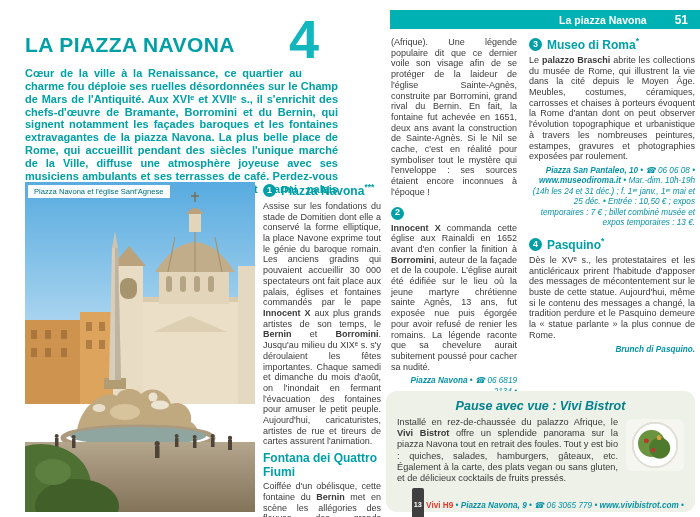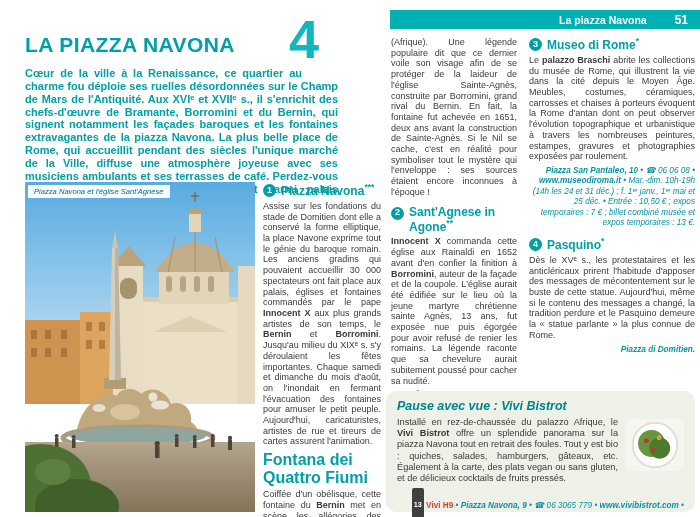--- a/index.html
+++ b/index.html
@@ -14,46 +14,46 @@
   .title{position:absolute;left:25px;top:33px;font-size:21px;font-weight:bold;color:#00a0a6;letter-spacing:.4px}
   .big-num{position:absolute;left:289px;top:12px;font-size:54px;font-weight:bold;color:#12b7bd;line-height:1}
 
   .intro{position:absolute;left:25px;top:67px;width:313px;font-size:11px;line-height:1.17;
          font-weight:bold;color:#00a0a6;text-align:justify}
   .four-spacer{float:right;width:36px;height:11px}
 
   .photo{position:absolute;left:25px;top:182px;width:230px;height:330px}
   .photo svg{display:block}
   .caption{position:absolute;top:3px;left:3px;background:rgba(255,255,255,.96);color:#00727c;
-           font-size:7.6px;font-style:italic;padding:2px 6px;white-space:nowrap}
+           font-size:7.6px;padding:2px 6px;white-space:nowrap}
 
   .colA{position:absolute;left:263px;top:183px;width:118px}
   .colB{position:absolute;left:391px;top:37px;width:126px}
   .colC{position:absolute;left:529px;top:37px;width:166px}
 
   .body{font-size:9px;line-height:1.19;color:#3a3a3a;text-align:justify;margin-bottom:4px}
   .b{font-weight:bold}
   .tb{font-weight:bold}
   .rb{color:#e63a2e;font-weight:bold;font-style:normal}
   .plan-badge{display:inline-block;background:#404040;color:#fff;font-style:normal;font-weight:bold;
               font-size:7.3px;line-height:9px;padding:12px 2px;border-radius:2px;vertical-align:1px}
 
   .sec-head{display:flex;gap:5px;align-items:flex-start;margin:8px 0 3px;color:#009fa8;
             font-size:12px;font-weight:bold;line-height:1.08}
   .sec-head:first-child{margin-top:0}
   .num-badge{flex:0 0 auto;width:13px;height:13px;border-radius:50%;background:#009fa8;color:#fff;
              font-size:9px;font-weight:bold;display:flex;align-items:center;justify-content:center;margin-top:1px}
   .stars{font-size:8.5px}
-  .sub-head{color:#009fa8;font-size:16px;font-weight:bold;margin:2px 0 2px}
+  .sub-head{color:#009fa8;font-size:12px;font-weight:bold;margin:2px 0 2px}
 
   .info{font-size:8.2px;line-height:1.28;color:#0793a5;font-style:italic;margin:4px 0 2px;text-align:right}
 
   .vivi-box{position:absolute;left:386px;top:391px;width:309px;height:121px;background:#eef1e7;
             border-radius:11px;padding:8px 11px 6px;z-index:3}
-  .vivi-title{text-align:left;font-style:italic;color:#00838c;font-size:12.5px;font-weight:bold;margin-bottom:4px}
+  .vivi-title{text-align:center;font-style:italic;color:#00838c;font-size:12.5px;font-weight:bold;margin-bottom:4px}
   .vivi-photo{float:right;width:58px;height:52px;margin:2px 0 2px 8px;border-radius:6px;
     background:
       radial-gradient(circle at 35% 42%, #b93a2c 0 2.2px, rgba(0,0,0,0) 2.7px),
       radial-gradient(circle at 57% 36%, #d4a23a 0 2.2px, rgba(0,0,0,0) 2.7px),
       radial-gradient(circle at 47% 60%, #b93a2c 0 2px, rgba(0,0,0,0) 2.5px),
       radial-gradient(circle at 58% 56%, #4e7a2e 0 10px, rgba(0,0,0,0) 11px),
       radial-gradient(circle at 44% 47%, #6a9440 0 13px, rgba(0,0,0,0) 14px),
       radial-gradient(circle at 50% 50%, #ffffff 0 21px, #e0e0d8 21.5px 23px, #f6f6f1 23.5px)}
   .vivi-box .body{font-size:9.2px;line-height:1.22}
   .vivi-box .info{margin-top:3px}
@@ -161,39 +161,38 @@
     </h2>
     <p class="body"><span>Assise sur les fondations du stade de Domitien dont elle a conservé la forme elliptique, la place Navone exprime tout le génie du baroque romain. Les anciens gradins qui pouvaient accueillir 30 000 spectateurs ont fait place aux palais, églises et fontaines commandés par le pape </span><span class="b">Innocent X</span><span> aux plus grands artistes de son temps, le </span><span class="b">Bernin</span><span> et </span><span class="b">Borromini</span><span>. Jusqu'au milieu du XIXᵉ s. s'y déroulaient les fêtes importantes. Chaque samedi et dimanche du mois d'août, on l'inondait en fermant l'évacuation des fontaines pour amuser le petit peuple. Aujourd'hui, caricaturistes, artistes de rue et tireurs de cartes assurent l'animation.</span></p>
     <h3 class="sub-head">Fontana dei Quattro Fiumi</h3>
     <p class="body"><span>Coiffée d'un obélisque, cette fontaine du </span><span class="b">Bernin</span><span> met en scène les allégories des fleuves des grands continents : le Danube (Europe), le Gange (Asie), le Rio de la Plata (Amérique) et le Nil</span></p>
   </section>
 
   <section class="colB">
     <p class="body"><span>(Afrique). Une légende populaire dit que ce dernier voile son visage afin de se protéger de la laideur de l'église Sainte-Agnès, construite par Borromini, grand rival du Bernin. En fait, la fontaine fut achevée en 1651, deux ans avant la construction de Sainte-Agnès. Si le Nil se cache, c'est en réalité pour symboliser tout le mystère qui l'enveloppe : ses sources étaient encore inconnues à l'époque !</span></p>
     <h2 class="sec-head">
       <span class="num-badge">2</span>
-      <span class="sec-title-text"><span>Sant'Agnese in Agone</span><sup class="stars">**</sup></span>
     </h2>
     <p class="body"><span class="b">Innocent X</span><span> commanda cette église aux Rainaldi en 1652 avant d'en confier la finition à </span><span class="b">Borromini</span><span>, auteur de la façade et de la coupole. L'église aurait été édifiée sur le lieu où la jeune martyre chrétienne sainte Agnès, 13 ans, fut exposée nue puis égorgée pour avoir refusé de renier les romains. La légende raconte que sa chevelure aurait subitement poussé pour cacher sa nudité.</span></p>
     <p class="info"><span class="tb">Piazza Navona</span><span> • ☎ 06 6819 2134 • </span><span class="tb">www.santagneseinagone.org</span><span> • Mar.-ven. 9h-13h et 15h-19h, sam.-dim. 9h-13h et 15h-20h.</span></p>
   </section>
 
   <section class="colC">
     <h2 class="sec-head">
       <span class="num-badge">3</span>
-      <span class="sec-title-text"><span>Museo di Rome</span><sup class="stars">*</sup></span>
+      <span class="sec-title-text"><span>Museo di Roma</span><sup class="stars">*</sup></span>
     </h2>
     <p class="body"><span>Le </span><span class="b">palazzo Braschi</span><span> abrite les collections du musée de Rome, qui illustrent la vie dans la cité depuis le Moyen Âge. Meubles, costumes, céramiques, carrosses et chaises à porteurs évoquent la Rome d'antan dont on peut observer l'évolution topographique et urbanistique à travers les nombreuses peintures, estampes, gravures et photographies exposées par roulement.</span></p>
     <p class="info"><span class="tb">Piazza San Pantaleo, 10</span><span> • ☎ 06 06 08 • </span><span class="tb">www.museodiroma.it</span><span> • Mar.-dim. 10h-19h (14h les 24 et 31 déc.) ; f. 1ᵉʳ janv., 1ᵉʳ mai et 25 déc. • Entrée : 10,50 € ; expos temporaires : 7 € ; billet combiné musée et expos temporaires : 13 €.</span></p>
     <h2 class="sec-head">
       <span class="num-badge">4</span>
       <span class="sec-title-text"><span>Pasquino</span><sup class="stars">*</sup></span>
     </h2>
     <p class="body"><span>Dès le XVᵉ s., les protestataires et les anticléricaux prirent l'habitude d'apposer des messages de mécontentement sur le buste de cette statue. Aujourd'hui, même si le contenu des messages a changé, la tradition perdure et le Pasquino demeure la « statue parlante » la plus connue de Rome.</span></p>
-    <p class="info"><span class="tb">Piazza di Domitien.</span></p>
+    <p class="info"><span class="tb">Brunch di Pasquino.</span></p>
   </section>
 
   <aside class="vivi-box">
     <h3 class="vivi-title">Pause avec vue : Vivi Bistrot</h3>
     <div class="vivi-photo"></div>
     <p class="body"><span>Installé en rez-de-chaussée du palazzo Afrique, le </span><span class="b">Vivi Bistrot</span><span> offre un splendide panorama sur la piazza Navona tout en retrait des foules. Tout y est bio : quiches, salades, hamburgers, gâteaux, etc. Également à la carte, des plats vegan ou sans gluten, et de délicieux cocktails de fruits pressés.</span></p>
     <p class="info"><span class="plan-badge">13</span><span class="rb"> Vivi H9</span><span> • </span><span class="tb">Piazza Navona, 9</span><span> • ☎ 06 3065 779 • </span><span class="tb">www.vivibistrot.com</span><span> • Mar.-dim. 10h-minuit • </span><span class="tb">Brunch</span><span> (mar.-dim. 11h-15h) : 18 € (déj.) • Café : 10 € ; cocktails de fruits pressés : 5-7 €.</span></p>
   </aside>
 
 </div>

